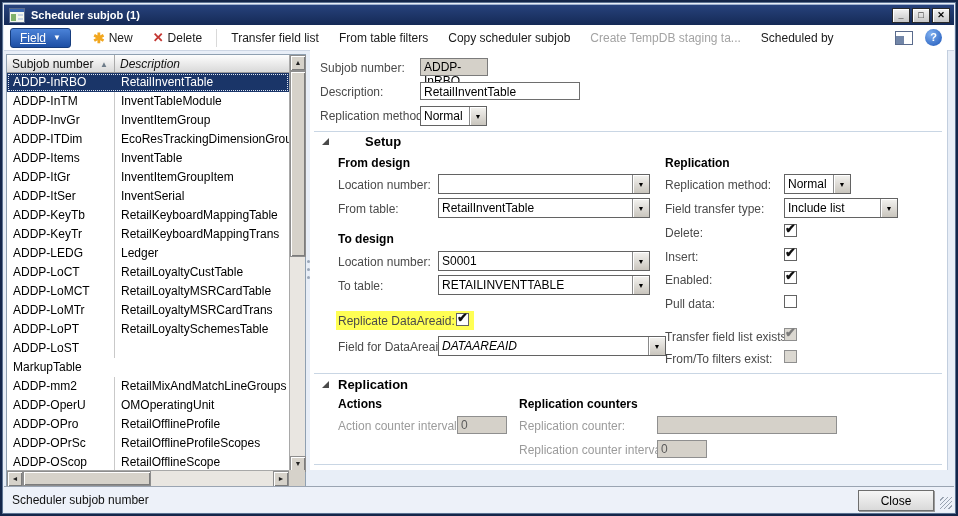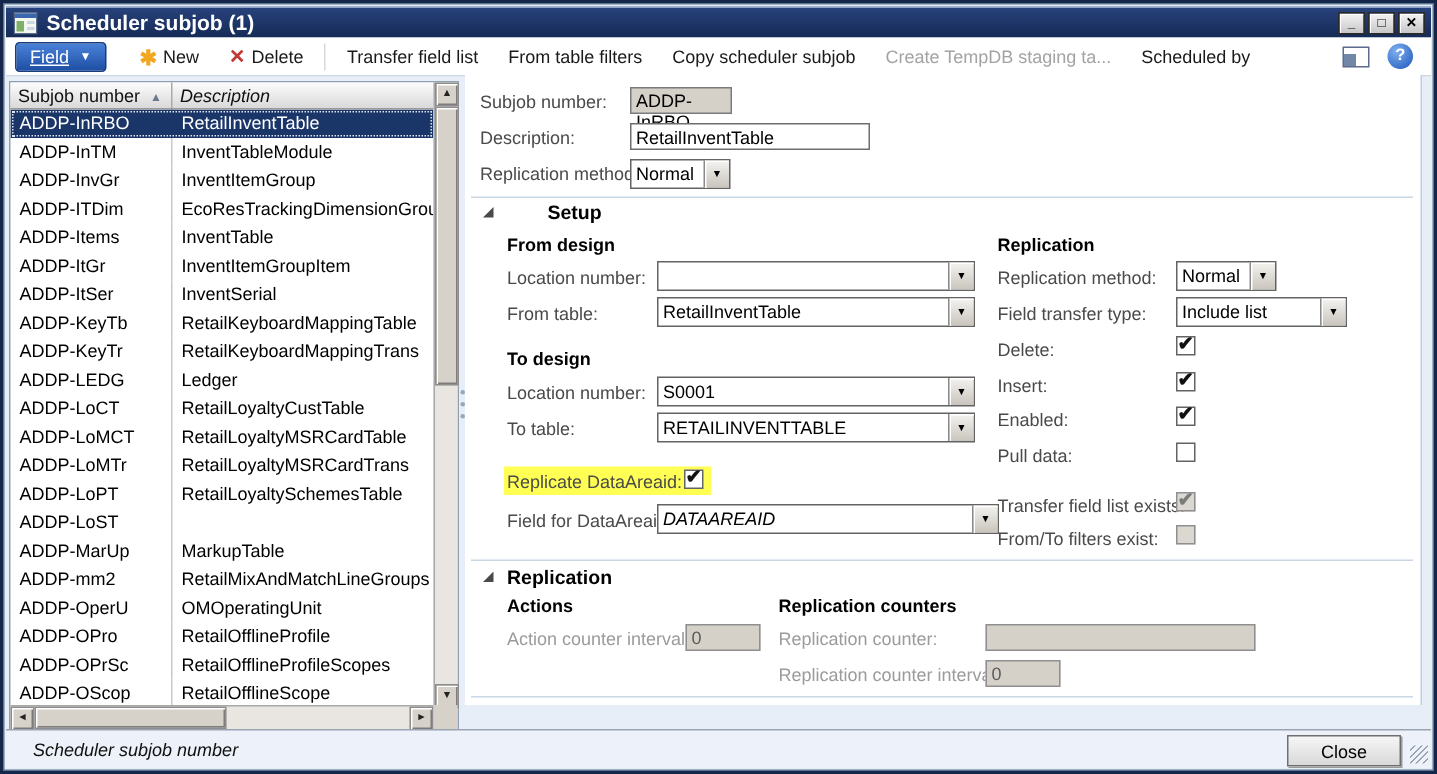--- a/index.html
+++ b/index.html
@@ -5,21 +5,21 @@
   * { margin:0; padding:0; box-sizing:border-box; }
   html,body { width:958px; height:516px; font-family:"Liberation Sans", sans-serif; }
   .window { position:relative; width:958px; height:516px; background:#e8eef7;
             border:2px solid #14264a; box-shadow:inset 0 0 0 1px #5d7392; overflow:hidden; }
 
   
   .titlebar { position:absolute; left:2px; top:2px; right:2px; height:21px;
               background:linear-gradient(#27427c,#152a56); display:flex; align-items:center;
               border-top:1px solid #9db0cf; }
   .title-icon { width:16px; height:15px; margin:0 6px 0 5px; flex:none; }
-  .title-text { color:#fff; font-weight:bold; font-size:14px; white-space:nowrap; }
+  .title-text { color:#fff; font-weight:bold; font-size:11px; white-space:nowrap; }
   .win-btns { margin-left:auto; display:flex; gap:2px; padding-right:4px; }
   .win-btn { width:18px; height:15px; background:linear-gradient(#f4f4f4,#c7c7c7);
              border:1px solid #2a2a2a; box-shadow:inset 1px 1px 0 #fff;
              font-size:9px; line-height:12px; text-align:center; color:#000; font-weight:bold; }
 
   
   .toolbar { position:absolute; left:2px; top:23px; right:2px; height:26px; background:#fff;
              border-bottom:1px solid #cdd6e4; display:flex; align-items:center; font-size:12px; }
   .file-btn { margin-left:6px; height:20px; padding:0 9px; display:flex; align-items:center; gap:7px;
               background:linear-gradient(#4a82d8,#1d4fa4); border:1px solid #16ay; border:1px solid #163d7e;
@@ -95,21 +95,21 @@
                 align-items:center; justify-content:center; }
   .checkbox { position:absolute; width:13px; height:13px; background:#fff; border:1px solid #636363; }
   .checkbox.checked::after { content:"✔"; position:absolute; top:-4px; left:0; font-size:13px; font-weight:bold; color:#111; }
   .checkbox.dis { background:#dbd8d1; border-color:#8f8f8f; }
   .checkbox.dis.checked::after { color:#7b7b7b; }
   .hl { position:absolute; background:#ffff54; }
 
   
   .statusbar { position:absolute; left:2px; right:2px; bottom:2px; height:26px; background:#edf1f9;
                border-top:1px solid #9aa4b2; display:flex; align-items:center; font-size:12px; color:#111; }
-  .status-text { padding-left:18px;font-style:italic; }
+  .status-text { padding-left:8px; }
   .close-btn { position:absolute; right:20px; top:3px; width:76px; height:21px;
                background:linear-gradient(#f6f6f6,#d9d9d9); border:1px solid #6e6e6e;
                font:12px "Liberation Sans", sans-serif; color:#000; box-shadow:1px 1px 0 #9a9a9a; }
   .grip { position:absolute; right:2px; bottom:3px; width:12px; height:12px;
           background:repeating-linear-gradient(135deg, transparent 0 2px, #9aa4b2 2px 3px); }
 </style>
 </head>
 <body>
 
 <div class="window">
@@ -219,21 +219,20 @@
           <div class="cell c2">RetailLoyaltyMSRCardTrans</div>
         </div>
         <div class="grid-row">
           <div class="cell c1">ADDP-LoPT</div>
           <div class="cell c2">RetailLoyaltySchemesTable</div>
         </div>
         <div class="grid-row">
           <div class="cell c1">ADDP-LoST</div>
         </div>
         <div class="grid-row">
-          <div class="cell c1">ADDP-MarUp</div>
           <div class="cell c2">MarkupTable</div>
         </div>
         <div class="grid-row">
           <div class="cell c1">ADDP-mm2</div>
           <div class="cell c2">RetailMixAndMatchLineGroups</div>
         </div>
         <div class="grid-row">
           <div class="cell c1">ADDP-OperU</div>
           <div class="cell c2">OMOperatingUnit</div>
         </div>

